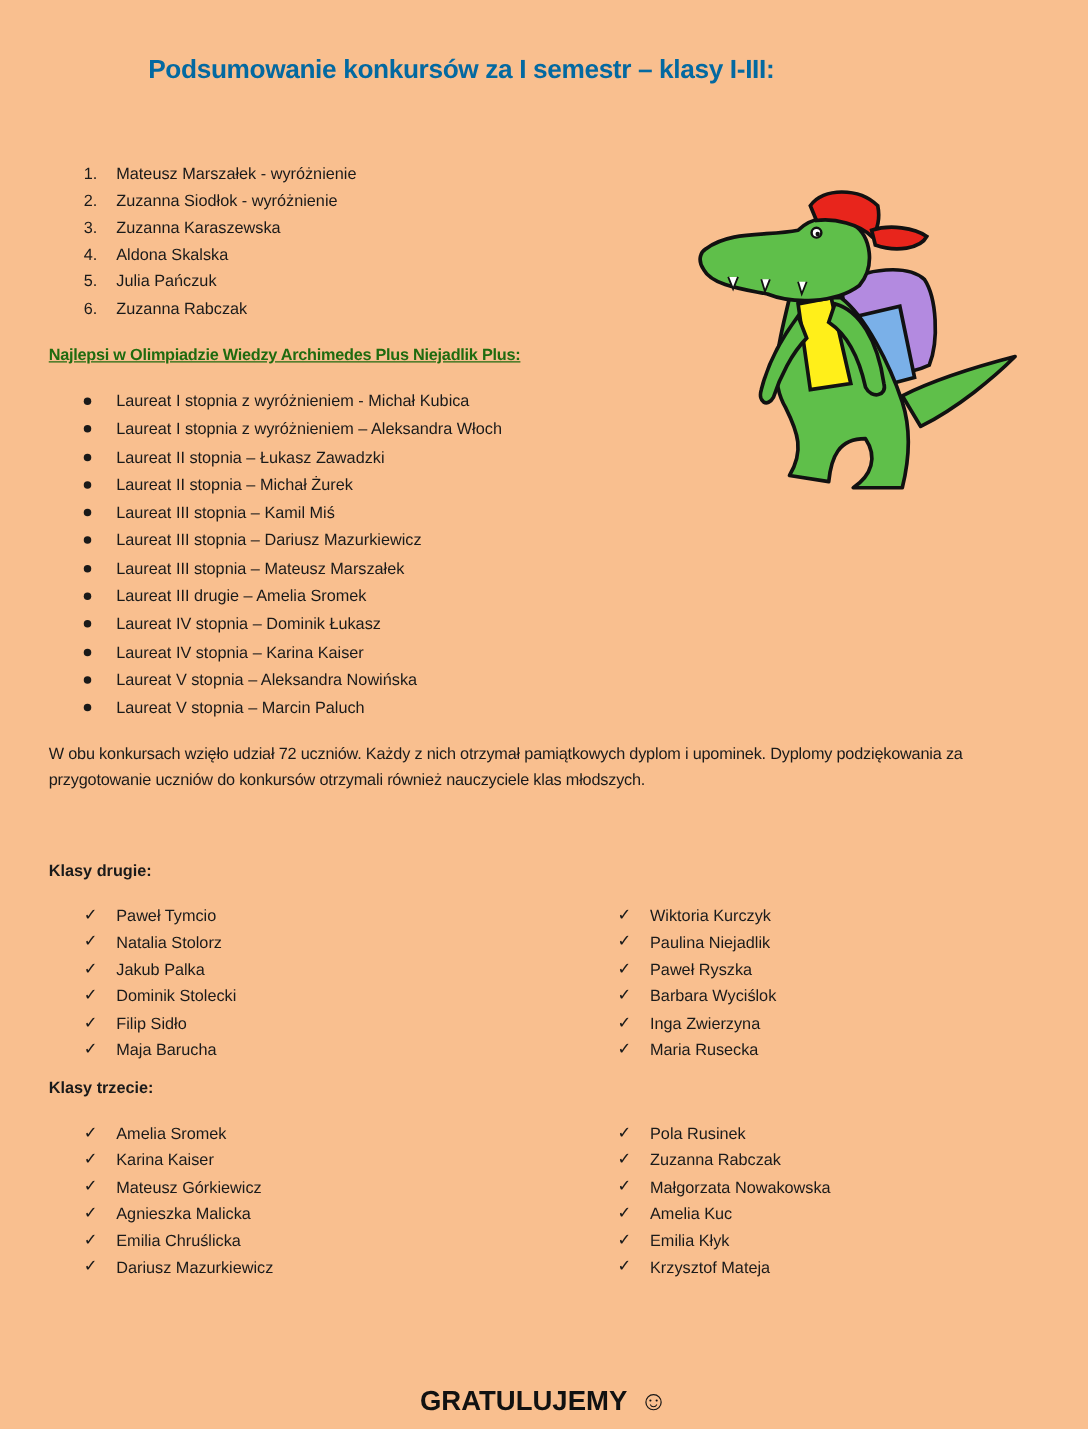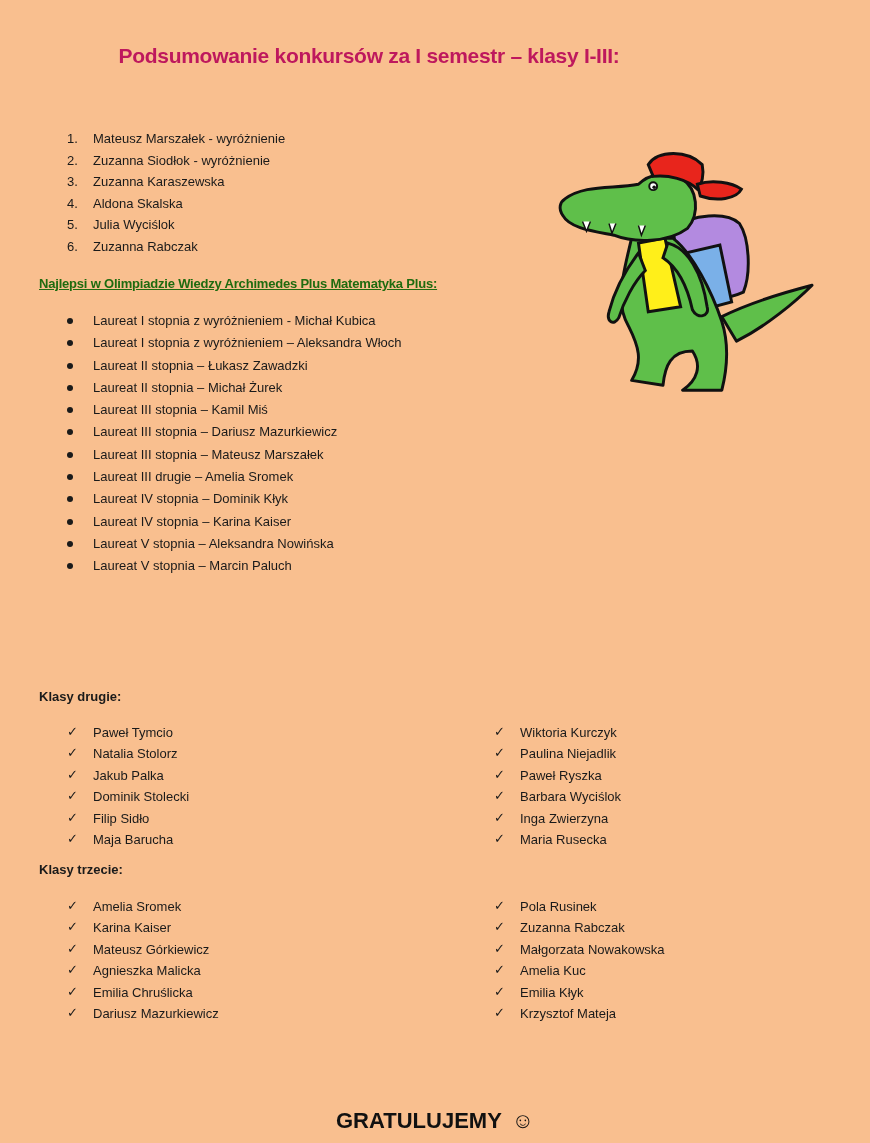--- a/index.html
+++ b/index.html
@@ -20,21 +20,21 @@
       left: 0; top: 0;
       width: 870px; height: 1143px;
     }
     .title {
       position: absolute;
       left: 0; width: 738px;
       top: 44px;
       text-align: center;
       font-size: 21px;
       font-weight: bold;
-      color: #be185d;
+      color: #0369a1;
       letter-spacing: -0.3px;
     }
     .section-heading {
       position: absolute;
       left: 39px;
       font-size: 13px;
       font-weight: bold;
       color: #1f6b0f;
       text-decoration: underline;
       letter-spacing: -0.2px;
@@ -149,29 +149,29 @@
     <li>
         <span class="marker">3.</span>
         <span class="item-text">Zuzanna Karaszewska</span>
       </li>
     <li>
         <span class="marker">4.</span>
         <span class="item-text">Aldona Skalska</span>
       </li>
     <li>
         <span class="marker">5.</span>
-        <span class="item-text">Julia Wyciślok</span>
+        <span class="item-text">Julia Pańczuk</span>
       </li>
     <li>
         <span class="marker">6.</span>
         <span class="item-text">Zuzanna Rabczak</span>
       </li>
   </ol>
 
-  <div class="section-heading" style="top:276px;">Najlepsi w  Olimpiadzie Wiedzy Archimedes Plus Matematyka Plus:</div>
+  <div class="section-heading" style="top:276px;">Najlepsi w  Olimpiadzie Wiedzy Archimedes Plus Niejadlik Plus:</div>
   <ul class="list ul-list">
     <li>
         <span class="bullet"></span>
         <span class="item-text">Laureat I stopnia z wyróżnieniem - Michał Kubica</span>
       </li>
     <li>
         <span class="bullet"></span>
         <span class="item-text">Laureat I stopnia z wyróżnieniem – Aleksandra Włoch</span>
       </li>
     <li>
@@ -193,21 +193,21 @@
     <li>
         <span class="bullet"></span>
         <span class="item-text">Laureat III stopnia – Mateusz Marszałek</span>
       </li>
     <li>
         <span class="bullet"></span>
         <span class="item-text">Laureat III drugie – Amelia Sromek</span>
       </li>
     <li>
         <span class="bullet"></span>
-        <span class="item-text">Laureat IV stopnia – Dominik Kłyk</span>
+        <span class="item-text">Laureat IV stopnia – Dominik Łukasz</span>
       </li>
     <li>
         <span class="bullet"></span>
         <span class="item-text">Laureat IV stopnia – Karina Kaiser</span>
       </li>
     <li>
         <span class="bullet"></span>
         <span class="item-text">Laureat V stopnia – Aleksandra Nowińska</span>
       </li>
     <li>
@@ -235,20 +235,21 @@
       <path d="M28 78 L32 88 L36 78 M55 80 L58 90 L62 80 M85 82 L88 92 L92 82" fill="#fff" stroke="#111" stroke-width="1.5"></path>
       <circle cx="100" cy="42" r="4" fill="#fff" stroke="#111" stroke-width="2"></circle>
       <circle cx="101" cy="43" r="1.8" fill="#111"></circle>
     </g>
     <g>
       <path d="M95 20 C105 5 135 5 150 20 C152 30 150 40 145 45 C135 35 115 30 100 32 Z" fill="#e8251c" stroke="#111" stroke-width="3"></path>
       <path d="M145 40 C160 35 180 38 190 45 C185 55 165 58 148 52 Z" fill="#e8251c" stroke="#111" stroke-width="3"></path>
     </g>
   </svg>
 
+  <div class="paragraph">W obu konkursach wzięło udział 72 uczniów. Każdy z nich otrzymał pamiątkowych dyplom i upominek. Dyplomy podziękowania za przygotowanie uczniów do konkursów otrzymali również nauczyciele klas młodszych.</div>
 
 
   <div class="subheading" style="top:689px;">Klasy drugie:</div>
 
   <ul class="list check-list cl-2a">
     <li>
         <span class="check">✓</span>
         <span class="item-text">Paweł Tymcio</span>
       </li>
     <li>

